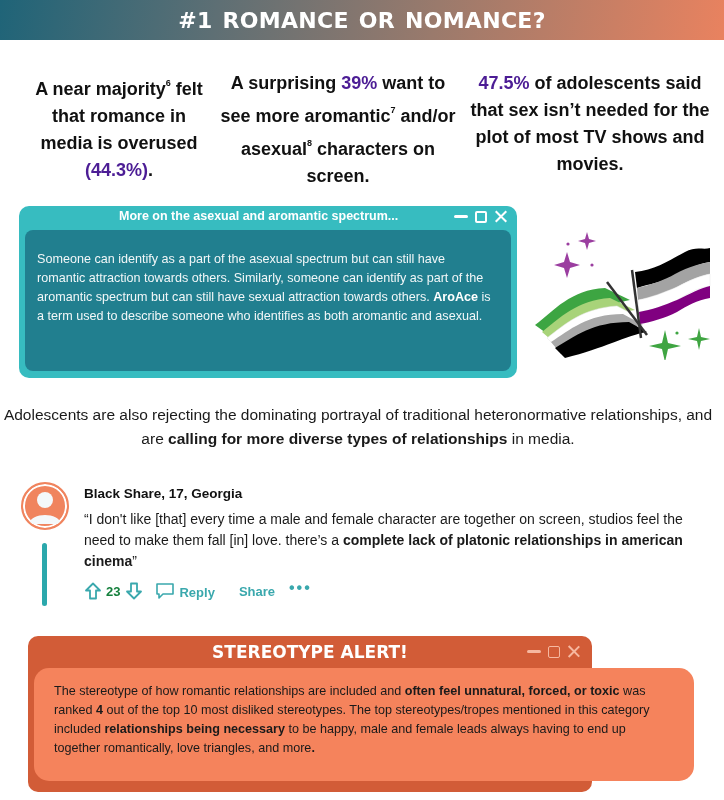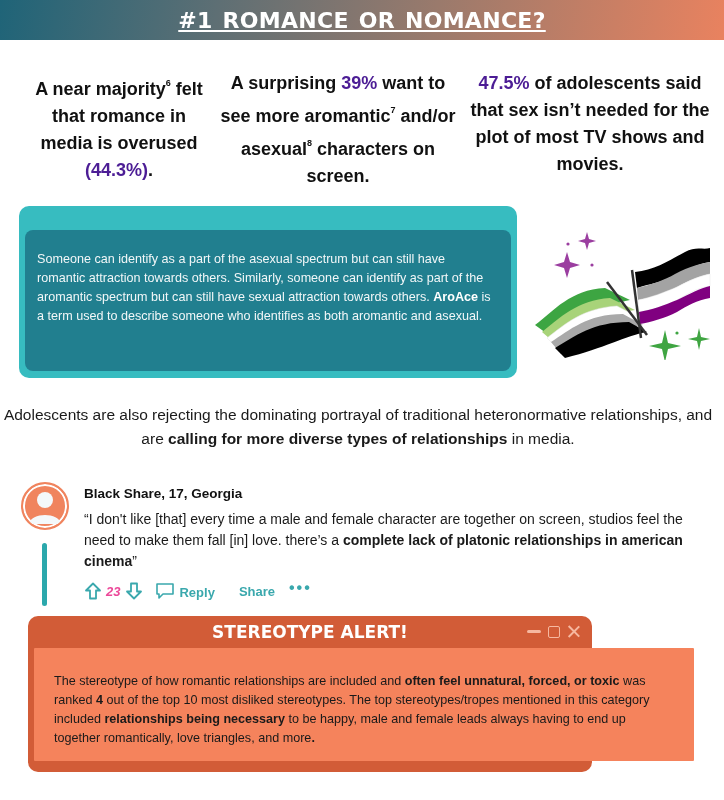--- a/index.html
+++ b/index.html
@@ -6,21 +6,21 @@
     html, body { width: 724px; height: 800px; background: #ffffff; overflow: hidden; }
     body { position: relative; font-family: "Liberation Sans", sans-serif; color: #111; }
 
     .banner {
       position: absolute; left: 0; top: 0; width: 724px; height: 40px;
       background: linear-gradient(100deg, #1f6478 0%, #5e6f74 30%, #9a7a6c 60%, #e9825f 100%);
       display: flex; align-items: center; justify-content: center;
     }
     .banner-title {
       color: #fff; font-family: "DejaVu Sans", sans-serif; font-weight: bold;
-      font-size: 22px; letter-spacing: 0.3px; word-spacing: 2px; text-decoration: underline;
+      font-size: 22px; letter-spacing: 0.3px; word-spacing: 2px;
     }
 
     .stat { position: absolute; top: 70px; font-size: 18px; font-weight: bold; line-height: 27px; color: #111; text-align: center; }
     .stat .hl { color: #4c1d95; }
     .stat sup { font-size: 9px; vertical-align: 9px; }
     .stat1 { left: 24px; width: 190px; }
     .stat2 { left: 218px; width: 240px; }
     .stat3 { left: 465px; width: 250px; }
 
     .win-teal {
@@ -64,41 +64,41 @@
       overflow: hidden;
     }
     .thread-line { position: absolute; left: 42px; top: 543px; width: 5px; height: 63px; background: #2ba8ac; border-radius: 3px; }
 
     .comment-author { position: absolute; left: 84px; top: 486px; font-size: 13.5px; font-weight: bold; color: #111; }
     .comment-body { position: absolute; left: 84px; top: 509px; width: 600px; font-size: 14px; line-height: 21px; color: #1a1a1a; }
     .comment-actions {
       position: absolute; left: 84px; top: 582px; display: flex; align-items: center;
       color: #3aa8ad; font-size: 13px; font-weight: bold;
     }
-    .comment-actions .count { margin: 0 5px 0 4px; color: #ec4899; font-style: italic; }
+    .comment-actions .count { margin: 0 5px 0 4px; color: #15803d; }
     .comment-actions .reply { margin-left: 4px; }
     .comment-actions .share { margin-left: 24px; }
     .comment-actions .more { margin-left: 14px; letter-spacing: 2px; font-size: 16px; margin-top: -6px; }
     .comment-actions .btn { display: inline-flex; align-items: flex-end; }
 
     .win-orange {
-      position: absolute; left: 28px; top: 616px; width: 564px; height: 156px;
+      position: absolute; left: 28px; top: 636px; width: 564px; height: 156px;
       background: #d25c37; border-radius: 10px;
     }
     .win-orange .title {
       position: absolute; left: 0; top: 6px; width: 100%; text-align: center;
       color: #fff; font-family: "DejaVu Sans", sans-serif; font-weight: bold; font-size: 17px;
     }
     .win-orange .win-controls { top: 9px; right: 12px; }
     .win-orange .ctl-min { background: #f6b8a0; }
     .win-orange .ctl-max { border-color: #f6b8a0; border-width: 1.5px; }
     .win-orange .ctl-close::before, .win-orange .ctl-close::after { background: #f6b8a0; width: 1.5px; }
     .win-orange .body {
       position: absolute; left: 6px; top: 32px; width: 660px; height: 113px;
-      background: #f5835c; border-radius: 1px; padding: 24px 20px 0 20px;
+      background: #f5835c; border-radius: 15px; padding: 14px 20px 0 20px;
       color: #1a1a1a; font-size: 12.6px; line-height: 19px;
     }
   </style>
 </head>
 <body>
 
 <div class="banner">
   <span class="banner-title">#1  ROMANCE OR NOMANCE?</span>
 </div>
 
@@ -108,20 +108,28 @@
 
 <div class="stat stat2">
   <span>A surprising </span><span class="hl">39%</span><span> want to see more aromantic</span><sup>7</sup><span> and/or asexual</span><sup>8</sup><span> characters on screen.</span>
 </div>
 
 <div class="stat stat3">
   <span class="hl">47.5%</span><span> of adolescents said that sex isn’t needed for the plot of most TV shows and movies.</span>
 </div>
 
 <div class="win-teal">
+  <div class="titlebar">
+    <span class="title">More on the asexual and aromantic spectrum...</span>
+    <div class="win-controls">
+      <span class="ctl-min"></span>
+      <span class="ctl-max"></span>
+      <span class="ctl-close"></span>
+    </div>
+  </div>
   <div class="body">
     <span>Someone can identify as a part of the asexual spectrum but can still have romantic attraction towards others. Similarly, someone can identify as part of the aromantic spectrum but can still have sexual attraction towards others. </span><b>AroAce</b><span> is a term used to describe someone who identifies as both aromantic and asexual.</span>
   </div>
 </div>
 
 <svg class="flags" viewBox="0 0 195 150">
 
   <g fill="#9b3ea0">
     <path d="M42 42 L45 52 L55 55 L45 58 L42 68 L39 58 L29 55 L39 52 Z"></path>
     <path d="M62 22 L64 29 L71 31 L64 33 L62 40 L60 33 L53 31 L60 29 Z"></path>

